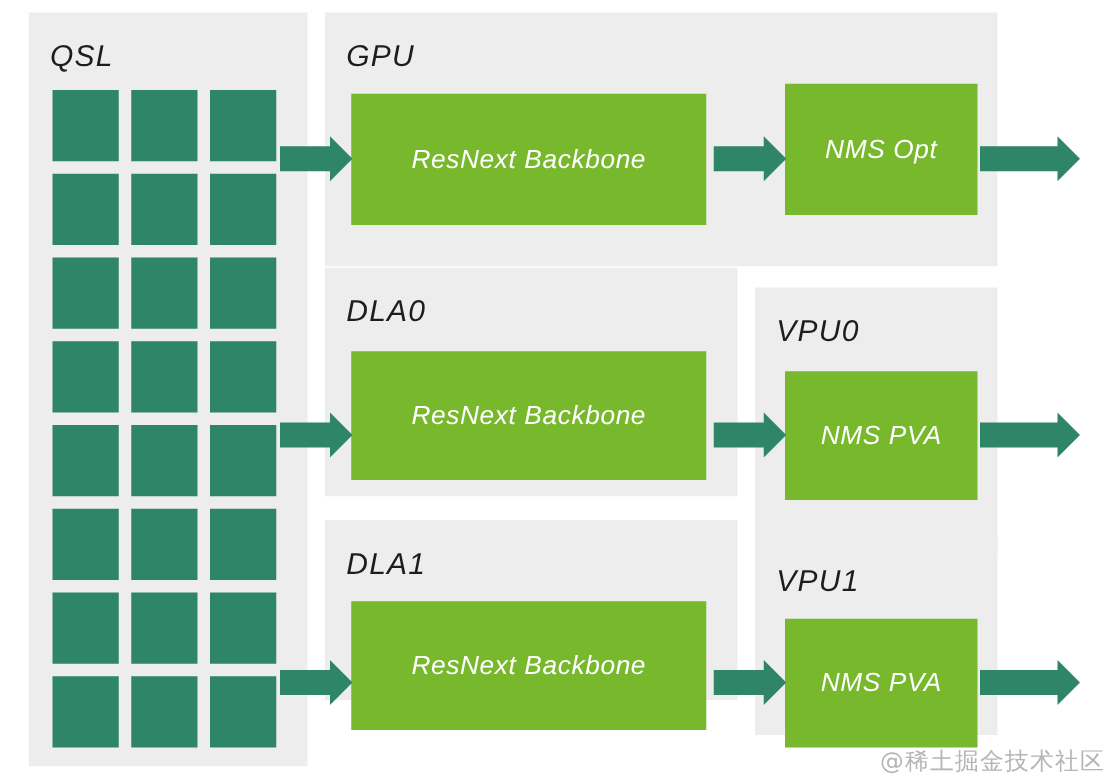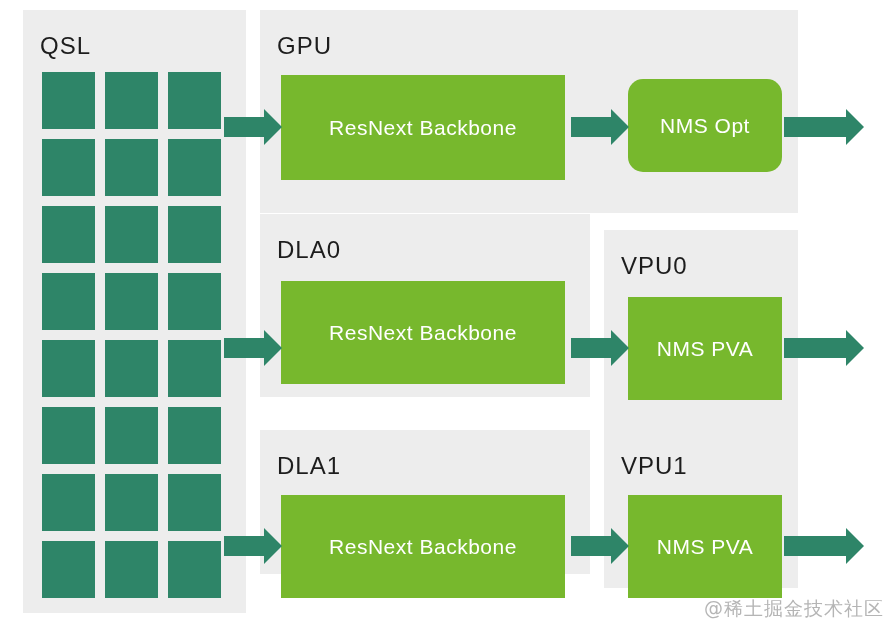--- a/index.html
+++ b/index.html
@@ -17,20 +17,21 @@
     position: relative;
     width: 888px;
     height: 625px;
     background: var(--background);
     font-family: "Liberation Sans", sans-serif;
     overflow: hidden;
   }
   .panel {
     position: absolute;
     background: var(--panel);
+    font-style: italic;
   }
   .panel-label {
     position: absolute;
     left: 17px;
     top: 22px;
     font-size: 24px;
     letter-spacing: 1px;
     color: var(--text-dark);
   }
   .gbox {
@@ -54,25 +55,25 @@
   }
   .qsl-tile {
     width: 53px;
     height: 57px;
     background: var(--teal);
   }
   
   .panel.gpu  { left: 260px; top: 10px;  width: 538px; height: 203px; text-align: center; }
   .panel.dla0 { left: 260px; top: 214px; width: 330px; height: 183px; }
   .panel.vpu0 { left: 604px; top: 230px; width: 194px; height: 212px; }
-  .panel.dla1 { left: 260px; top: 430px; width: 330px; height: 144px; }
+  .panel.dla1 { left: 260px; top: 416px; width: 330px; height: 144px; }
   .panel.vpu1 { left: 604px; top: 430px; width: 194px; height: 158px; }
 
   .gpu  .backbone { left: 21px;  top: 65px; width: 284px; height: 105px; }
-  .gpu  .nms      { left: 368px; top: 69px; width: 154px; height: 93px; border-radius: 15px; }
+  .gpu  .nms      { left: 368px; top: 57px; width: 154px; height: 105px; }
   .dla0 .backbone { left: 21px;  top: 67px; width: 284px; height: 103px; }
   .vpu0 .nms      { left: 24px;  top: 67px; width: 154px; height: 103px; }
   .dla1 .backbone { left: 21px;  top: 65px; width: 284px; height: 103px; }
   .vpu1 .nms      { left: 24px;  top: 65px; width: 154px; height: 103px; }
 
   
   .arrow {
     position: absolute;
     height: 36px;
   }

